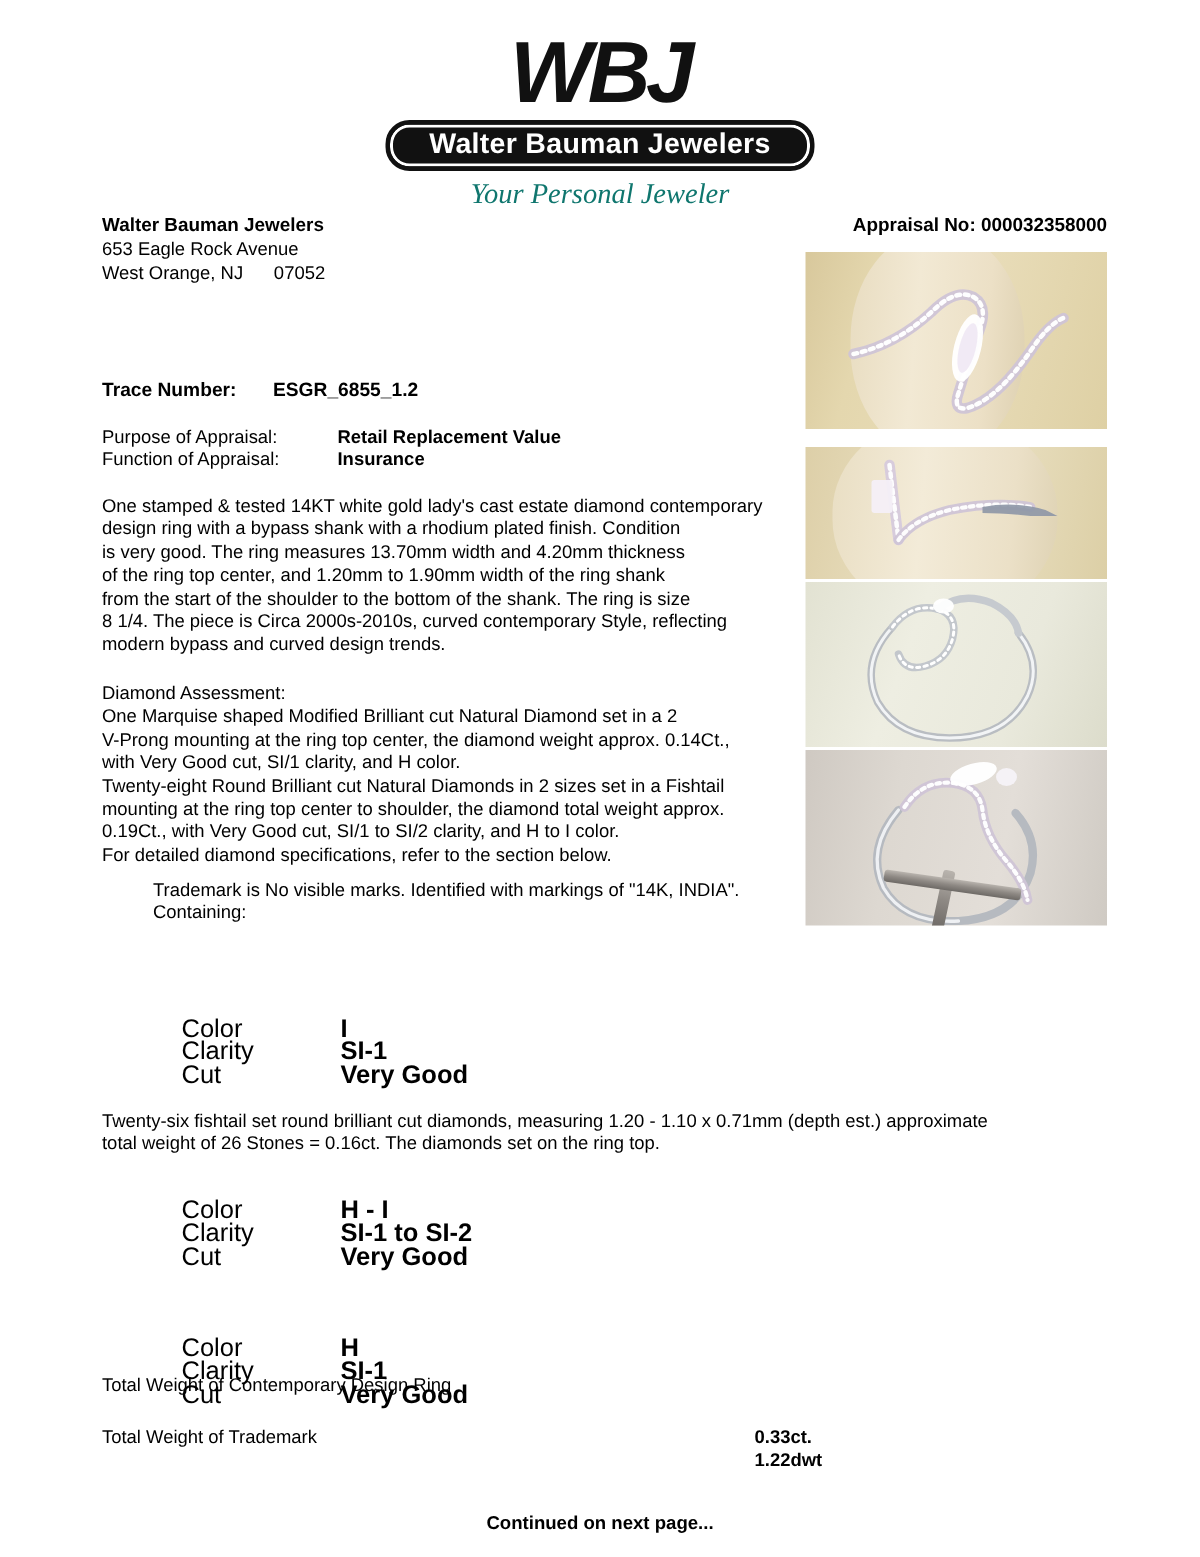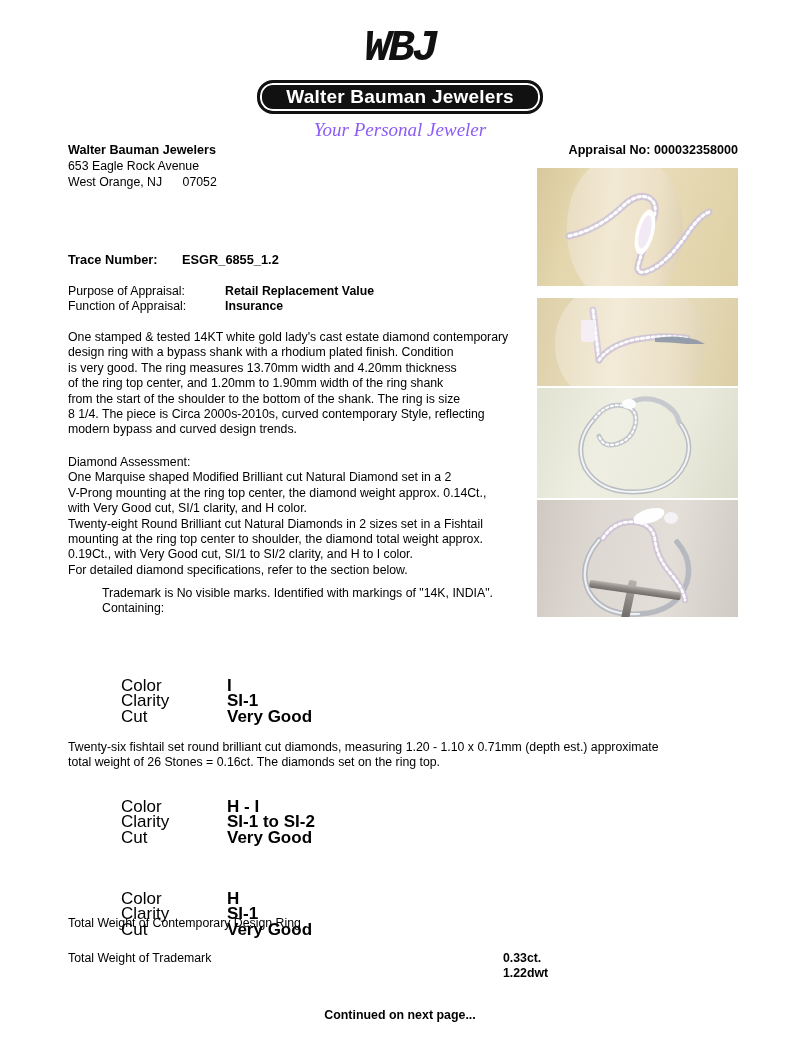--- a/index.html
+++ b/index.html
@@ -10,40 +10,40 @@
     color:#000000;
     position:relative;
     overflow:hidden;
     -webkit-font-smoothing:antialiased;
   }
   .page{position:relative;width:800px;height:1038px;}
 
   
   .logo-block{position:absolute;left:0;top:18px;width:800px;text-align:center;}
   .logo-mark{
-    font-family:Liberation Mono, monospace;
-    font-size:45px;font-weight:700;font-style:italic;
+    font-family:Liberation Sans, sans-serif;
+    font-size:58px;font-weight:700;font-style:italic;
     letter-spacing:-3px;line-height:62px;color:#111;
     display:block;height:62px;
   }
   .logo-bar{
     display:inline-block;
     background:#111;color:#fff;
     border-radius:16px;
     padding:3px 26px 4px 26px;
     font-size:19px;font-weight:700;
     letter-spacing:.2px;
     border:3px solid #111;
     box-shadow:0 0 0 2px #fff inset;
     line-height:21px;
   }
   .logo-tag{
     display:block;margin-top:5px;
     font-family:"Liberation Serif", serif;
-    font-style:italic;font-size:19px;color:#8b5cf6;
+    font-style:italic;font-size:19px;color:#0f766e;
   }
 
   
   .t{position:absolute;font-size:12.3px;line-height:15.2px;white-space:pre;}
 
   .firm-name{left:68px;top:143px;font-size:12.6px;font-weight:700;}
   .firm-addr1{left:68px;top:159px;}
   .firm-addr2{left:68px;top:175px;}
 
   .appr-no{right:62px;top:143px;font-size:12.6px;font-weight:700;text-align:right;}

